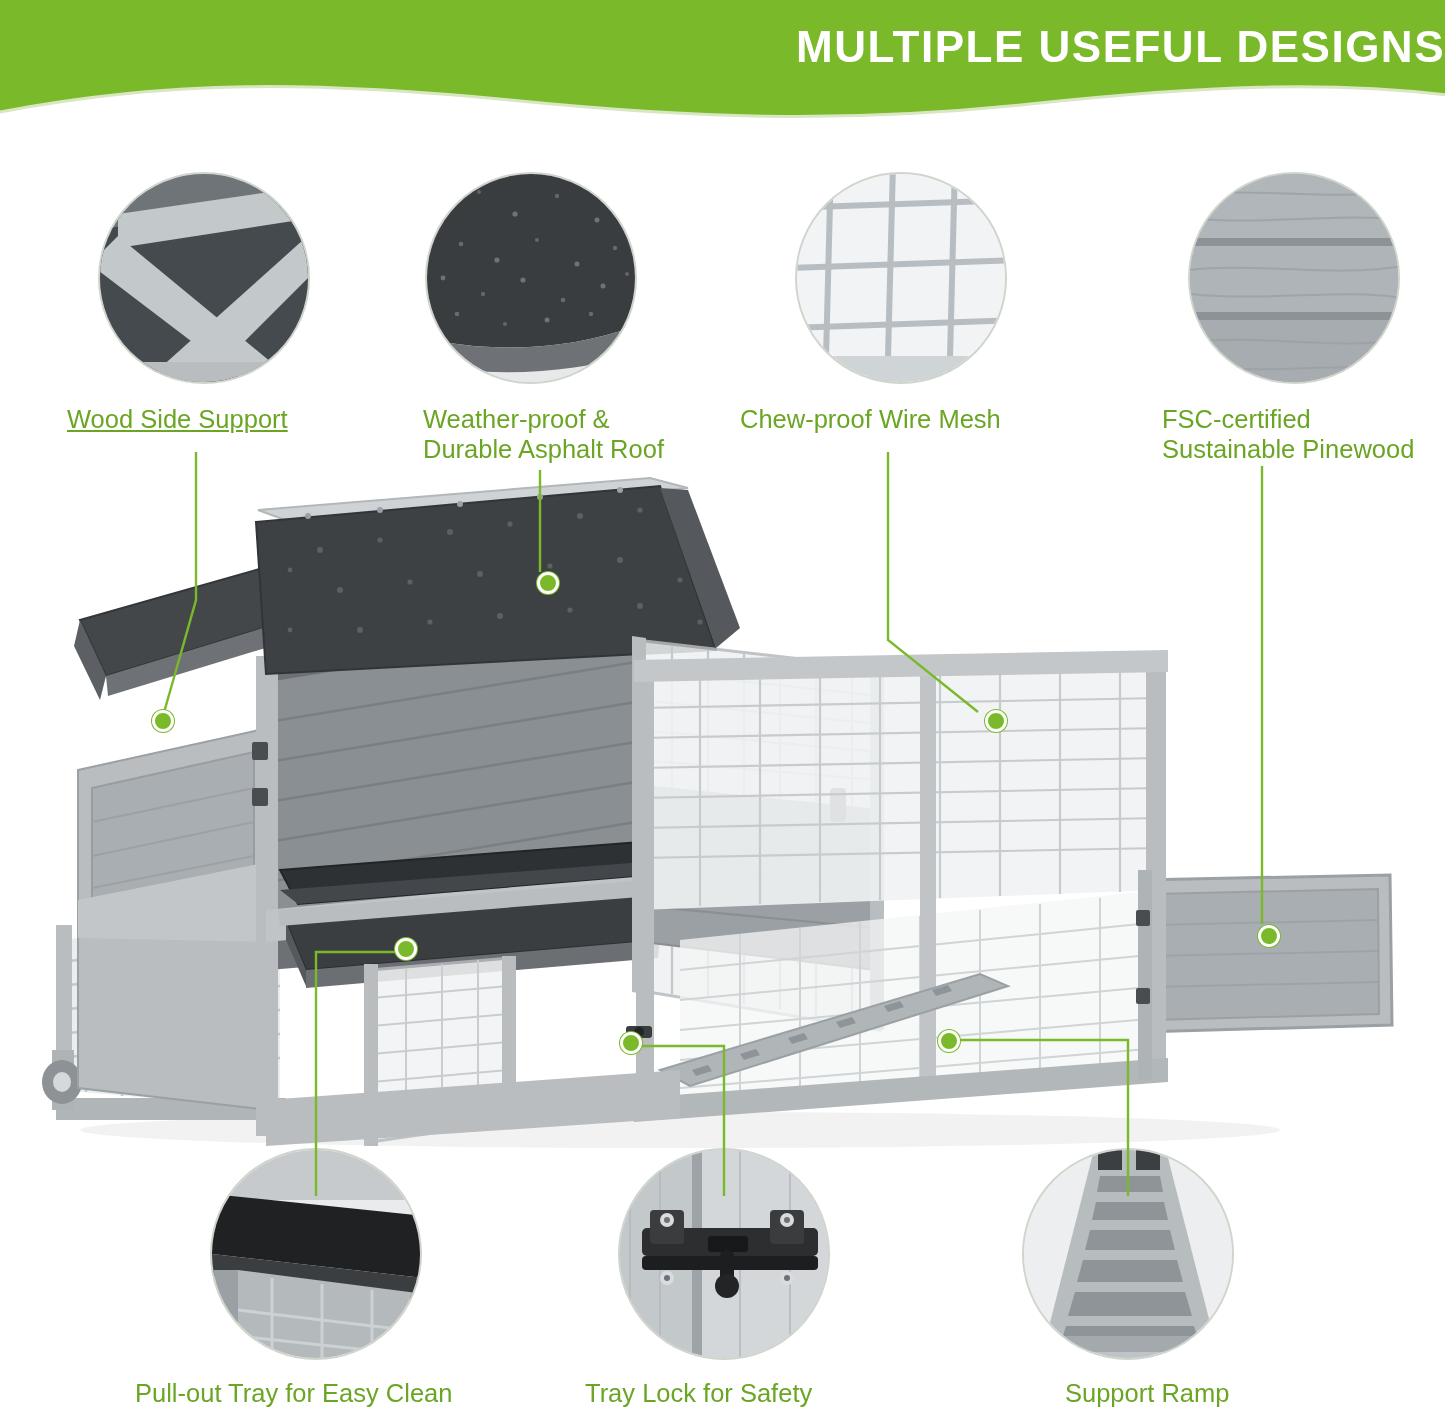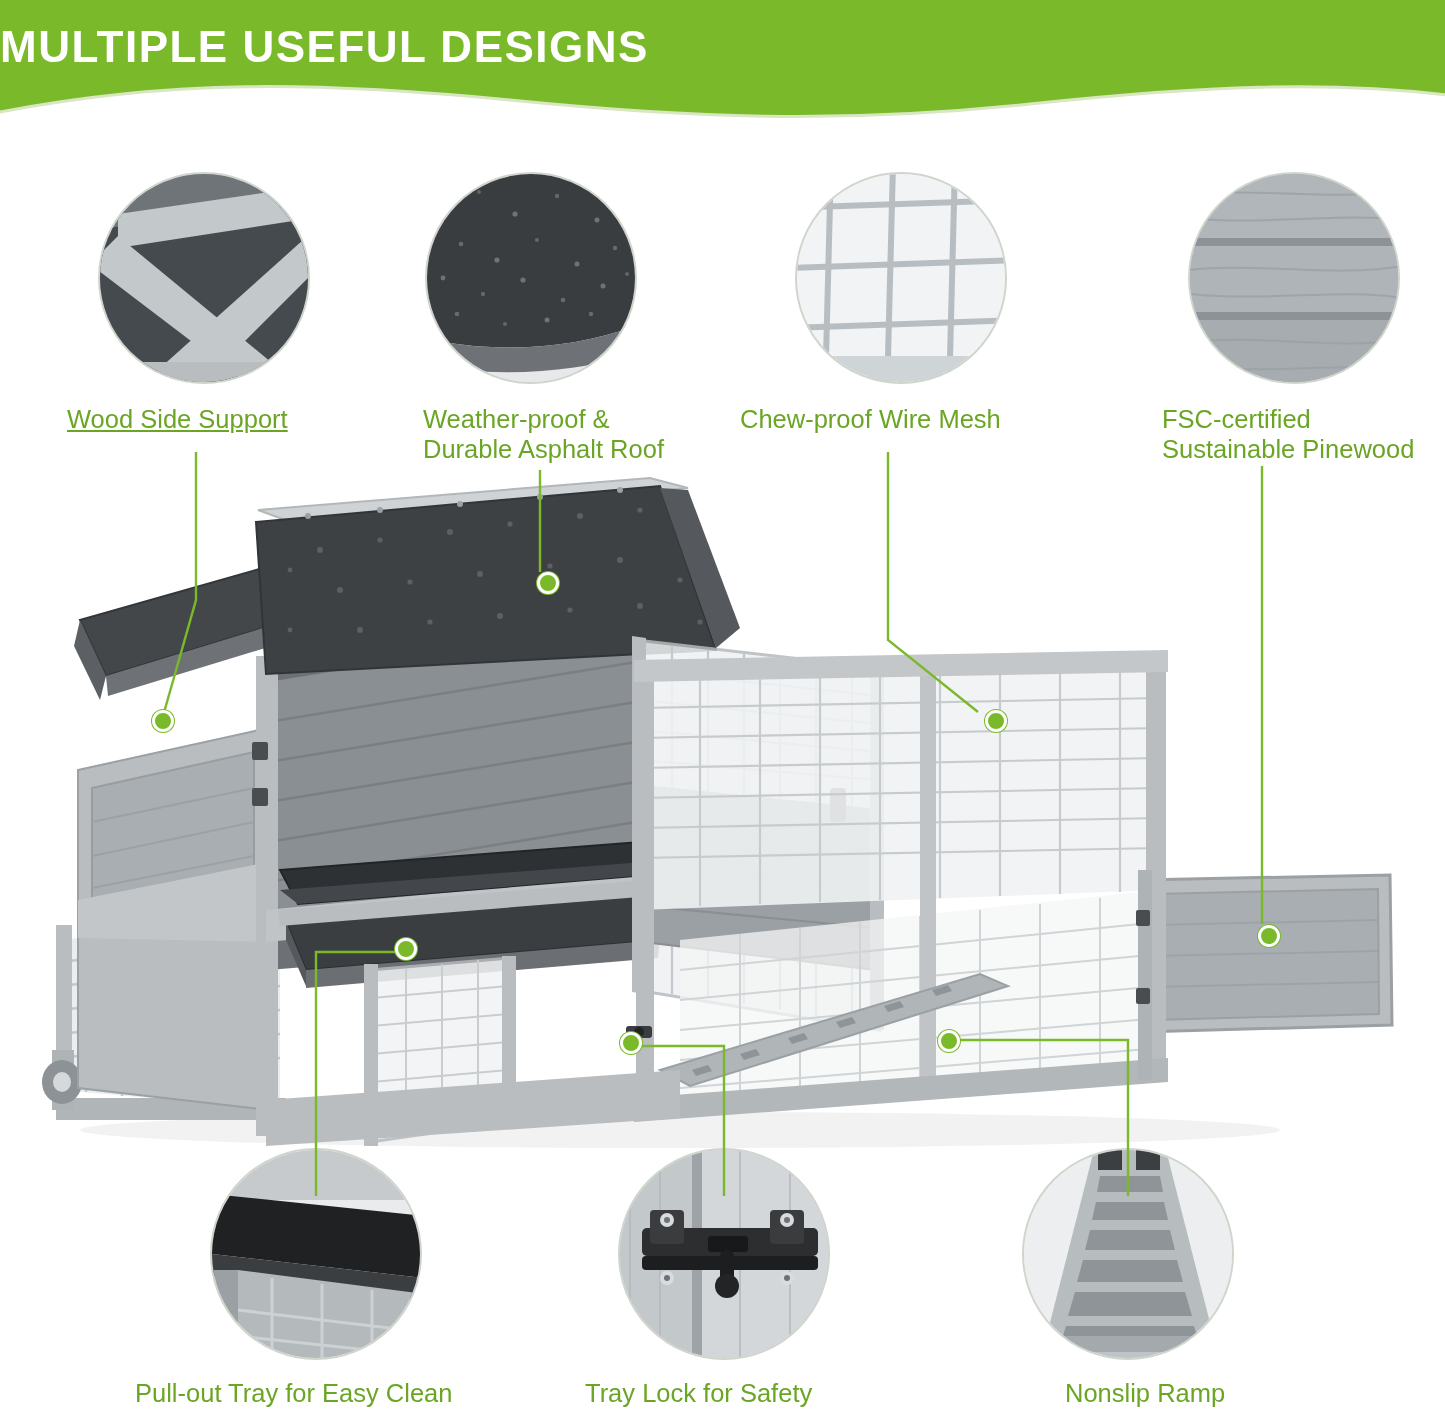--- a/index.html
+++ b/index.html
@@ -19,21 +19,21 @@
     left: 0; top: 0;
     width: 1445px;
     height: 124px;
     background: #7ab929;
     overflow: hidden;
   }
   .banner-title {
     position: absolute;
     left: 0; top: 22px;
     width: 1445px;
-    text-align: left;
+    text-align: right;
     color: #ffffff;
     font-size: 44px;
     font-weight: bold;
     letter-spacing: 1.5px;
   }
   
   .banner-wave {
     position: absolute;
     left: -10px; top: 74px;
     width: 1465px;
@@ -236,21 +236,21 @@
 </div>
 
 <div class="label" style="left:67px;top:404px;width:330px;text-decoration:underline;">Wood Side Support</div>
 <div class="label" style="left:423px;top:404px;width:300px;">Weather-proof &amp;
 Durable Asphalt Roof</div>
 <div class="label" style="left:740px;top:404px;width:340px;">Chew-proof Wire Mesh</div>
 <div class="label" style="left:1162px;top:404px;width:290px;">FSC-certified
 Sustainable Pinewood</div>
 <div class="label" style="left:135px;top:1378px;width:420px;">Pull-out Tray for Easy Clean</div>
 <div class="label" style="left:585px;top:1378px;width:340px;">Tray Lock for Safety</div>
-<div class="label" style="left:1065px;top:1378px;width:300px;">Nonslip Ramp</div>
+<div class="label" style="left:1065px;top:1378px;width:300px;">Support Ramp</div>
 
 <svg class="product" viewBox="0 0 1380 700" width="1380" height="700">
 
   <ellipse cx="640" cy="660" rx="600" ry="18" fill="#f2f2f2"></ellipse>
 
   <g>
     <polygon points="1100,410 1350,405 1352,555 1102,562" fill="#b9bdc0" stroke="#9aa0a4" stroke-width="3"></polygon>
     <polygon points="1114,424 1338,419 1339,544 1115,550" fill="#a9aeb2" stroke="#9aa0a4" stroke-width="2"></polygon>
     <g stroke="#9ba1a5" stroke-width="2" opacity="0.8">
       <line x1="1114" y1="455" x2="1338" y2="450"></line>

